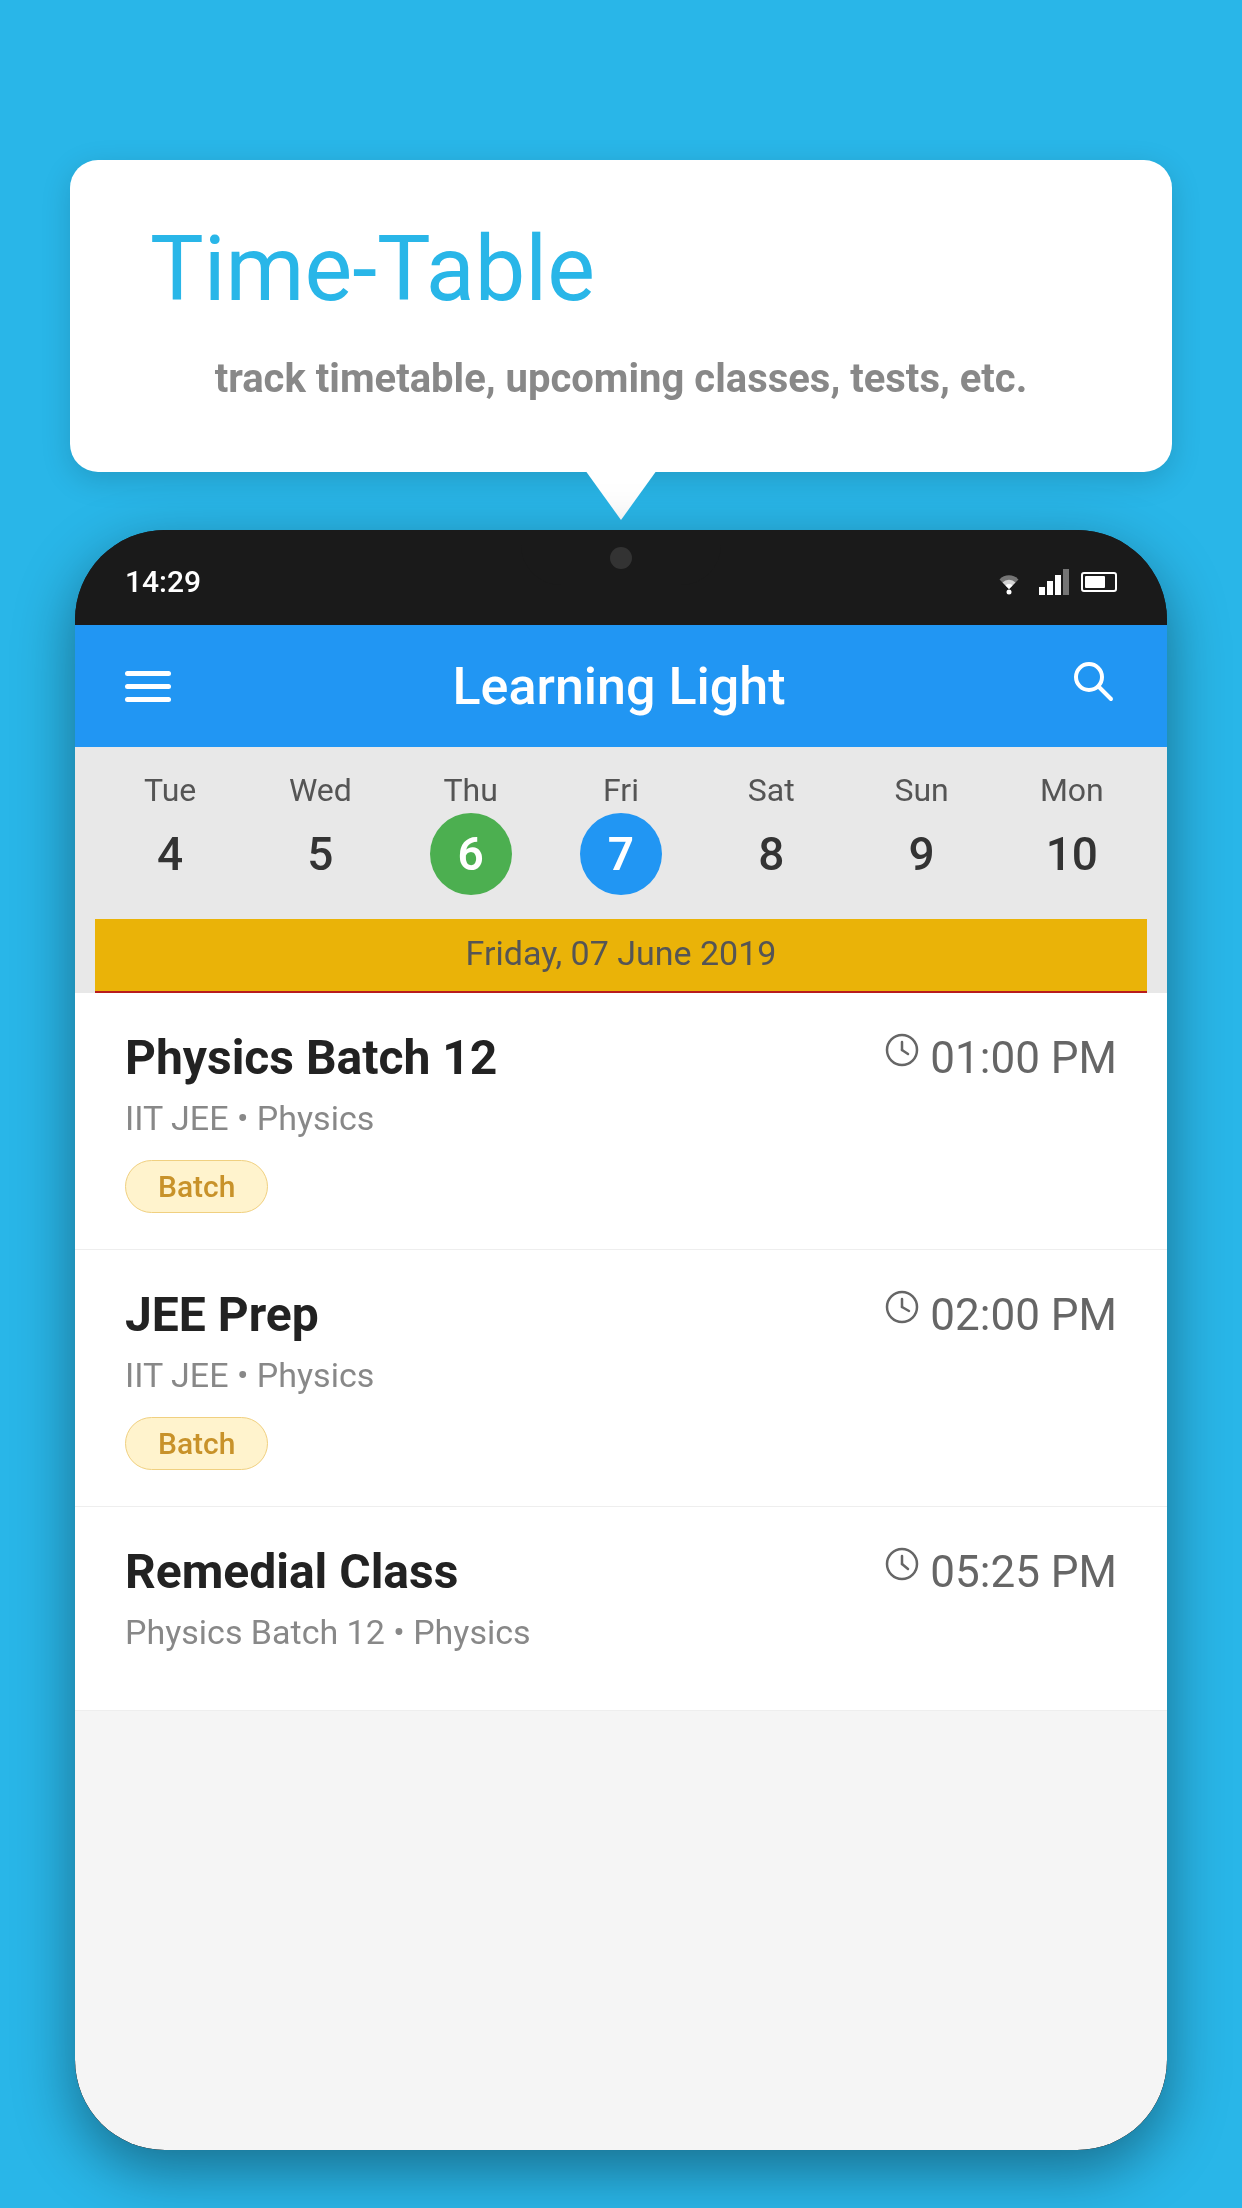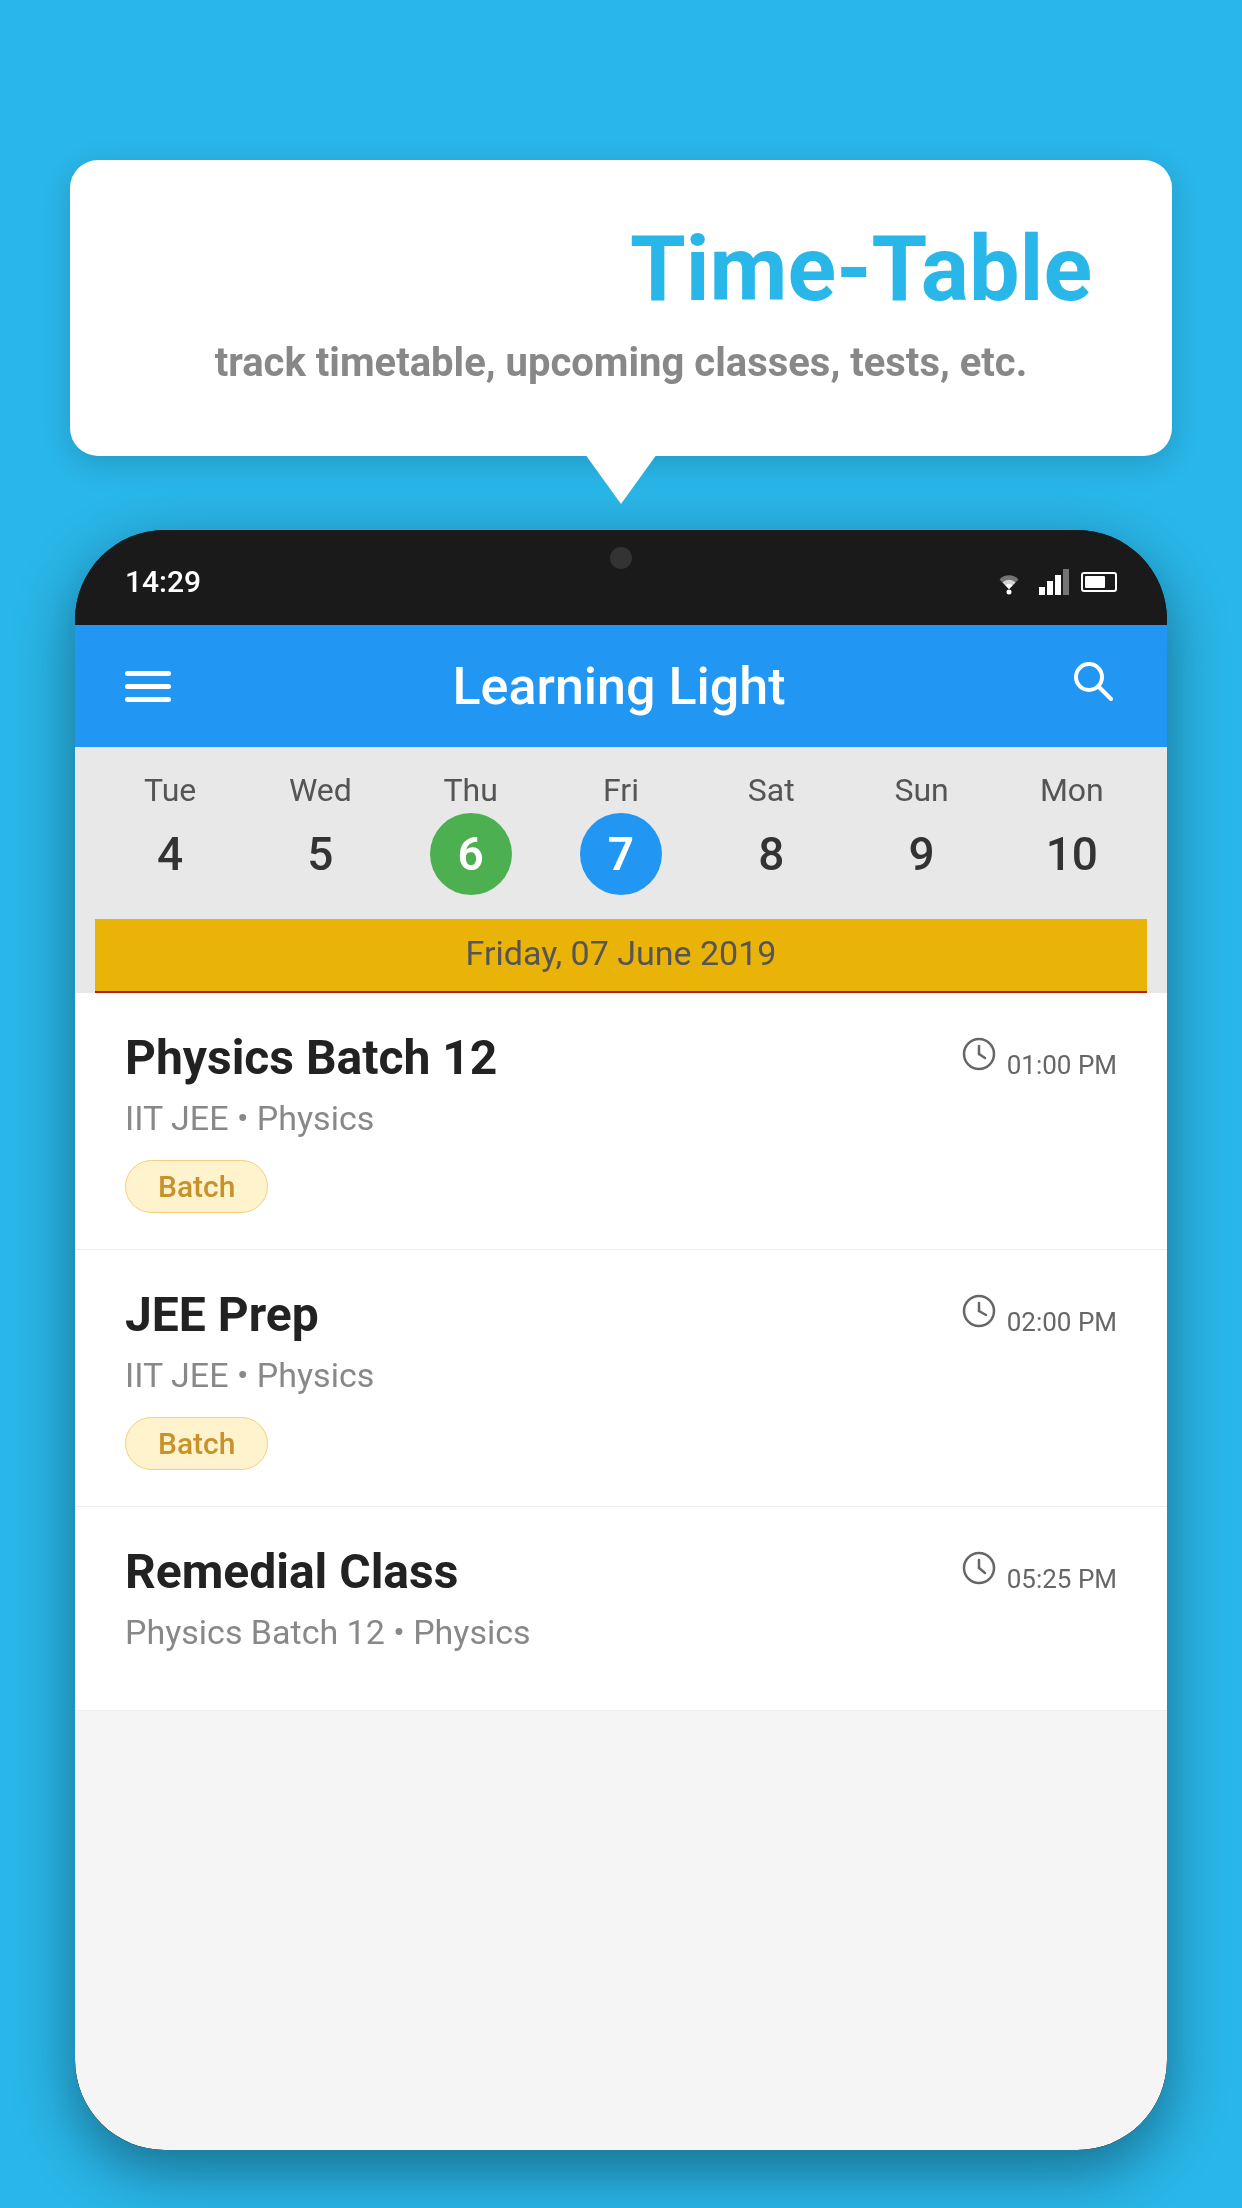--- a/index.html
+++ b/index.html
@@ -32,26 +32,26 @@
       left: 50%;
       transform: translateX(-50%);
       width: 0;
       height: 0;
       border-left: 36px solid transparent;
       border-right: 36px solid transparent;
       border-top: 50px solid white;
     }
 
     .tooltip-title {
-      text-align: right;
+      text-align: left;
       font-size: 90px;
-      font-weight: 700;
+      font-weight: 400;
       color: #29b6e8;
       line-height: 1.1;
-      margin-bottom: 20px;
+      margin-bottom: 36px;
     }
 
     .tooltip-subtitle {
       text-align: center;
       font-size: 40px;
       color: #888;
       font-weight: 700;
     }
 
     
@@ -276,23 +276,23 @@
     }
 
     .schedule-title {
       font-size: 48px;
       font-weight: 700;
       color: #222;
     }
 
     .schedule-time {
       display: flex;
-      align-items: flex-end;
+      align-items: flex-start;
       gap: 10px;
-      font-size: 26px;
+      font-size: 44px;
       color: #666;
     }
 
     .clock-icon {
       font-size: 34px;
     }
 
     .schedule-meta {
       font-size: 34px;
       color: #888;

